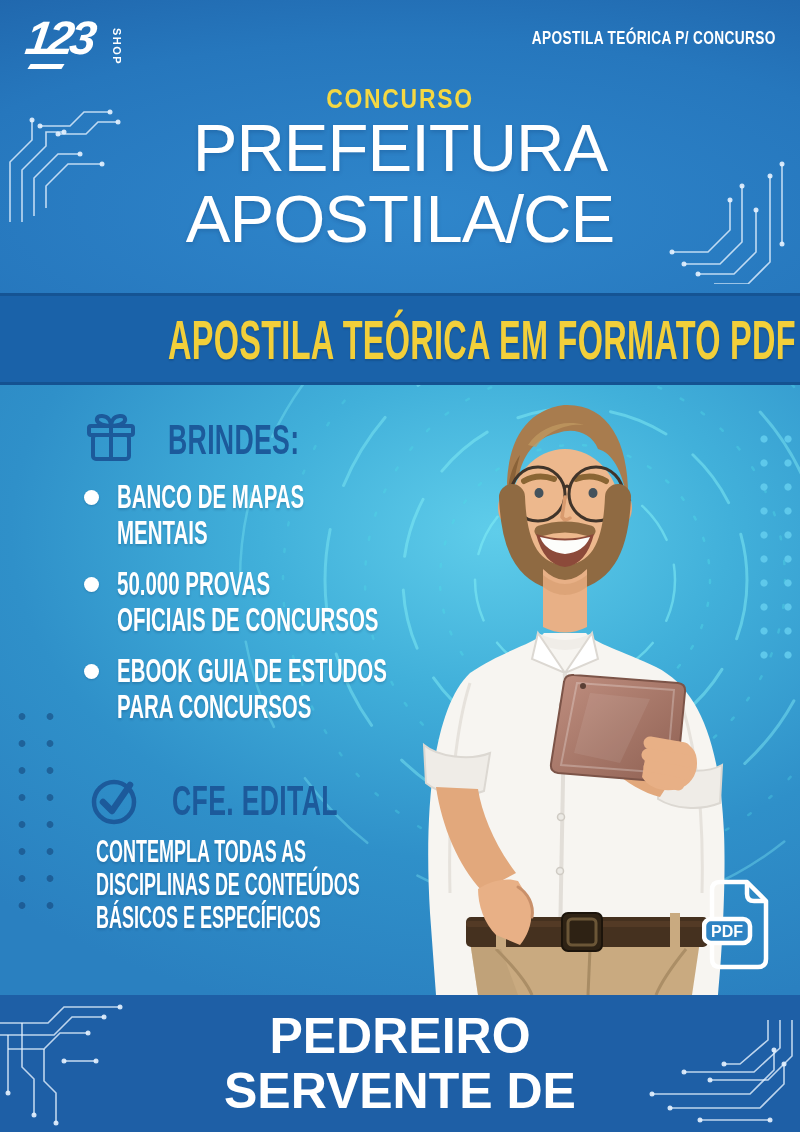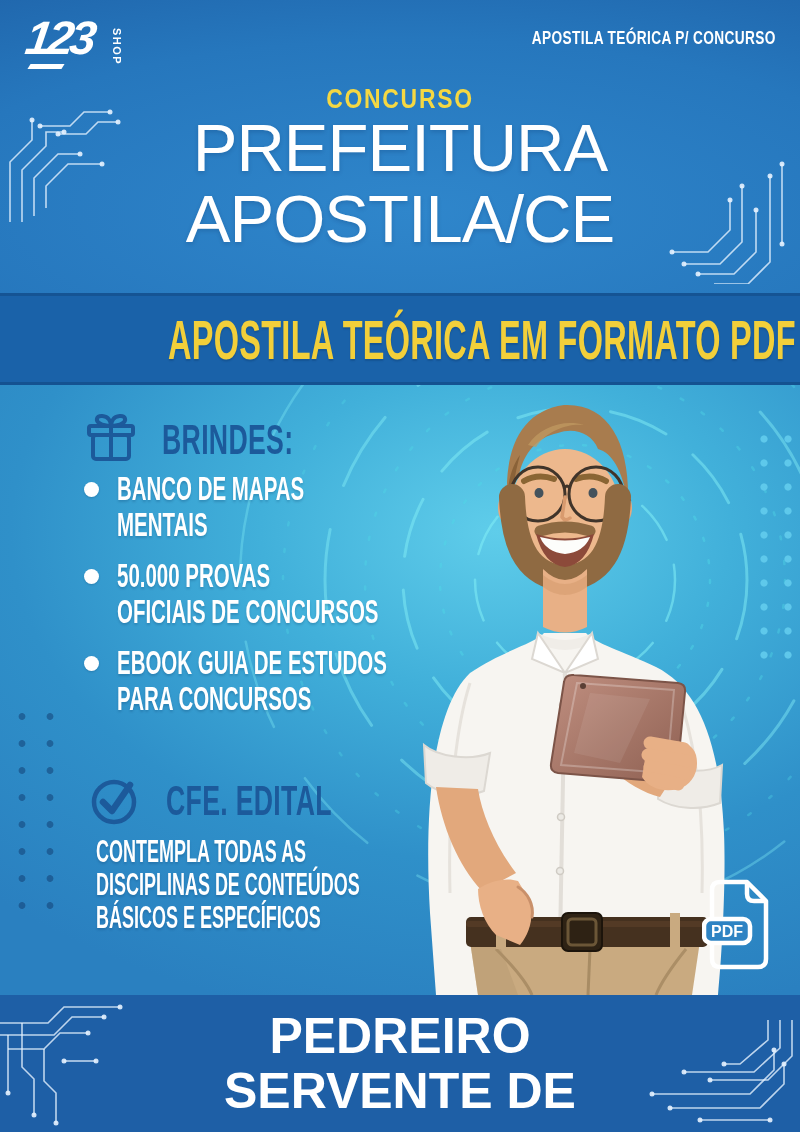--- a/index.html
+++ b/index.html
@@ -39,27 +39,27 @@
   .mid{position:absolute;left:0;top:385px;width:800px;height:610px;overflow:hidden;
        background:radial-gradient(92% 82% at 62% 24%, #5fcdea 0%, #41b0da 32%, #2f90c9 66%, #2a80c0 100%);}
   .circles{position:absolute;left:0;top:0;}
   .dots-right{position:absolute;left:750px;top:40px;width:48px;height:240px;
       background-image:radial-gradient(circle,rgba(96,202,236,.95) 3.2px,rgba(96,202,236,0) 4px);
       background-size:24px 24px;background-position:2px 2px;}
   .dots-left{position:absolute;left:8px;top:318px;width:52px;height:212px;
       background-image:radial-gradient(circle,rgba(16,58,110,.5) 3px,rgba(16,58,110,0) 3.8px);
       background-size:28px 27px;}
 
-  .heading-row{position:absolute;display:flex;align-items:center;gap:24px;}
+  .heading-row{position:absolute;display:flex;align-items:center;gap:30px;}
   .offers-row{left:84px;top:28px;}
   .edital-row{left:88px;top:388px;}
   .navy-heading{color:#1c5a9b;font-weight:bold;font-size:43px;white-space:nowrap;
                 transform:scaleX(.62);transform-origin:0 50%;letter-spacing:.5px;}
 
-  .bullets{position:absolute;left:84px;top:86px;}
+  .bullets{position:absolute;left:84px;top:94px;}
   .bullet{display:flex;margin-bottom:15px;}
   .bullet-dot{flex:none;width:15px;height:15px;border-radius:50%;background:#fff;
               margin:11px 18px 0 0;box-shadow:0 1px 2px rgba(0,40,80,.2);}
   .bullet-lines,.edital-text{color:#fff;font-weight:bold;font-size:33px;line-height:36px;
       white-space:nowrap;transform:scaleX(.62);transform-origin:0 0;
       text-shadow:0 2px 3px rgba(0,40,80,.2);}
   .edital-text{position:absolute;left:96px;top:450px;font-size:31px;line-height:33px;transform:scaleX(.58);}
 
   .person{position:absolute;left:378px;top:8px;}
   .pdf-icon{position:absolute;left:702px;top:492px;}

